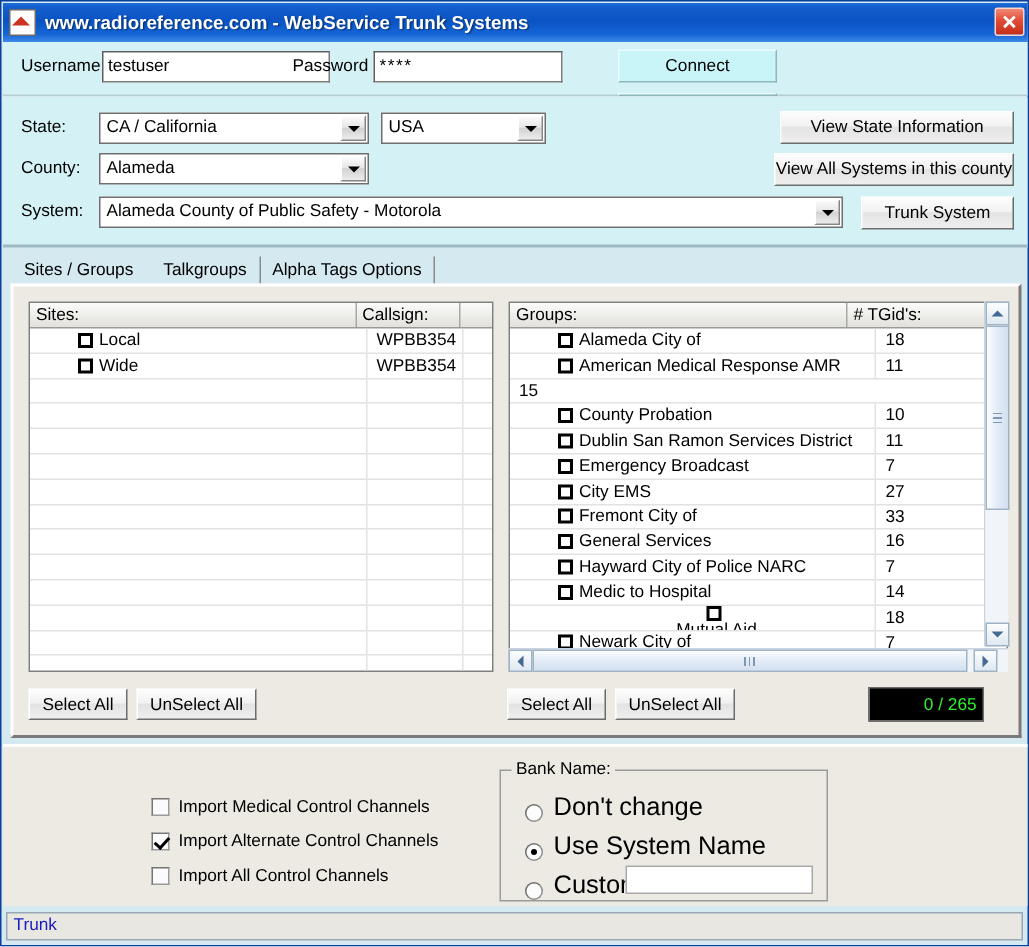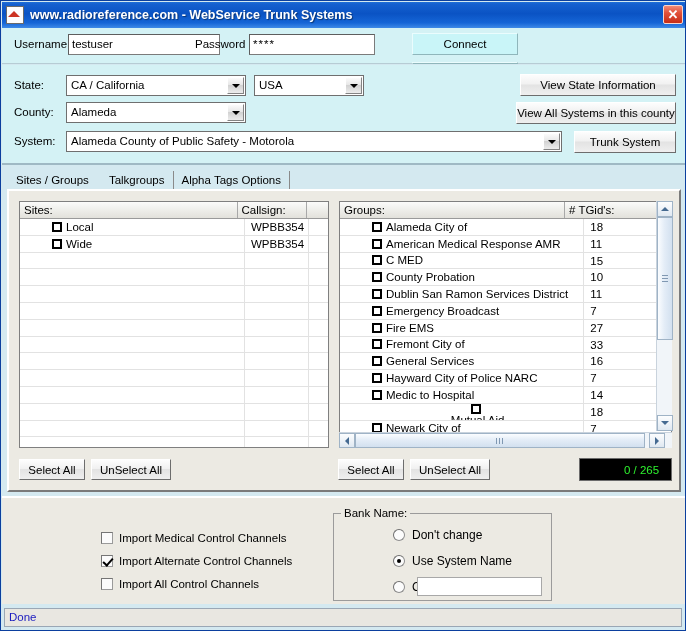--- a/index.html
+++ b/index.html
@@ -432,24 +432,23 @@
     position: absolute;
     top: -7px; left: 7px;
     background: #eceae3;
     padding: 0 3px;
     font-size: 11.5px;
     white-space: nowrap;
   }
   .radline {
     position: absolute;
     display: flex;
-    align-items: center;
-    font-size: 12px;
-    white-space: nowrap;
-    margin-left: 43px;
+    align-items: flex-end;
+    font-size: 17px;
+    white-space: nowrap;
   }
   .rad {
     width: 12px; height: 12px;
     border: 1px solid #8e8e8e;
     border-top-color: #6f6f6f;
     border-left-color: #6f6f6f;
     border-radius: 50%;
     background: #fcfcfc;
     margin-right: 7px;
     position: relative;
@@ -635,24 +634,20 @@
             <div class="c2" style="width: 90px; border-right: none;">18</div>
           </div>
           <div class="row">
             <div class="c1" style="width: 225px;">
               <span class="cb"></span>
               <span>American Medical Response  AMR</span>
             </div>
             <div class="c2" style="width: 90px; border-right: none;">11</div>
           </div>
           <div class="row">
-            <div class="c1" style="width: 225px;">
-              <span class="cb"></span>
-              <span>C MED</span>
-            </div>
             <div class="c2" style="width: 90px; border-right: none;">15</div>
           </div>
           <div class="row">
             <div class="c1" style="width: 225px;">
               <span class="cb"></span>
               <span>County Probation</span>
             </div>
             <div class="c2" style="width: 90px; border-right: none;">10</div>
           </div>
           <div class="row">
@@ -665,21 +660,21 @@
           <div class="row">
             <div class="c1" style="width: 225px;">
               <span class="cb"></span>
               <span>Emergency Broadcast</span>
             </div>
             <div class="c2" style="width: 90px; border-right: none;">7</div>
           </div>
           <div class="row">
             <div class="c1" style="width: 225px;">
               <span class="cb"></span>
-              <span>Fire EMS</span>
+              <span>City EMS</span>
             </div>
             <div class="c2" style="width: 90px; border-right: none;">27</div>
           </div>
           <div class="row">
             <div class="c1" style="width: 225px;">
               <span class="cb"></span>
               <span>Fremont  City of</span>
             </div>
             <div class="c2" style="width: 90px; border-right: none;">33</div>
           </div>
@@ -736,21 +731,21 @@
       <div class="hsb-thumb" style="left:16px; width:290px;">
         <div class="hsb-grip"></div>
       </div>
       <div class="hsb-btn right" style="left:310px;"></div>
     </div>
 
     <div class="btn" style="left:10px; top:268px; width:66px; height:21px;">Select All</div>
     <div class="btn" style="left:82px; top:268px; width:80px; height:21px;">UnSelect All</div>
     <div class="btn" style="left:329px; top:268px; width:66px; height:21px;">Select All</div>
     <div class="btn" style="left:401px; top:268px; width:80px; height:21px;">UnSelect All</div>
-    <div class="led" style="left:570px; top:267px; width:93px; height:23px;padding-left:32px;">0 / 265</div>
+    <div class="led" style="left:570px; top:267px; width:77px; height:23px;padding-left:32px;">0 / 265</div>
   </div>
 
   <div class="bottom">
     <div class="chkline" style="left:99px; top:34px;">
       <span class="chk-sq"></span>
       <span>Import Medical Control Channels</span>
     </div>
     <div class="chkline" style="left:99px; top:57px;">
       <span class="chk-sq checked"></span>
       <span>Import Alternate Control Channels</span>
@@ -772,15 +767,15 @@
       </div>
       <div class="radline" style="left:16px; top:66px;">
         <span class="rad"></span>
         <span>Custom:</span>
       </div>
       <div class="txtbox" style="left:83px; top:63px; width:125px; height:19px; background:#ffffff; border-color:#a8a8a8;" placeholder=""></div>
     </div>
 
   </div>
 
-  <div class="statusbar">Done</div>
+  <div class="statusbar">Trunk</div>
 
 </div>
 
 </body></html>

